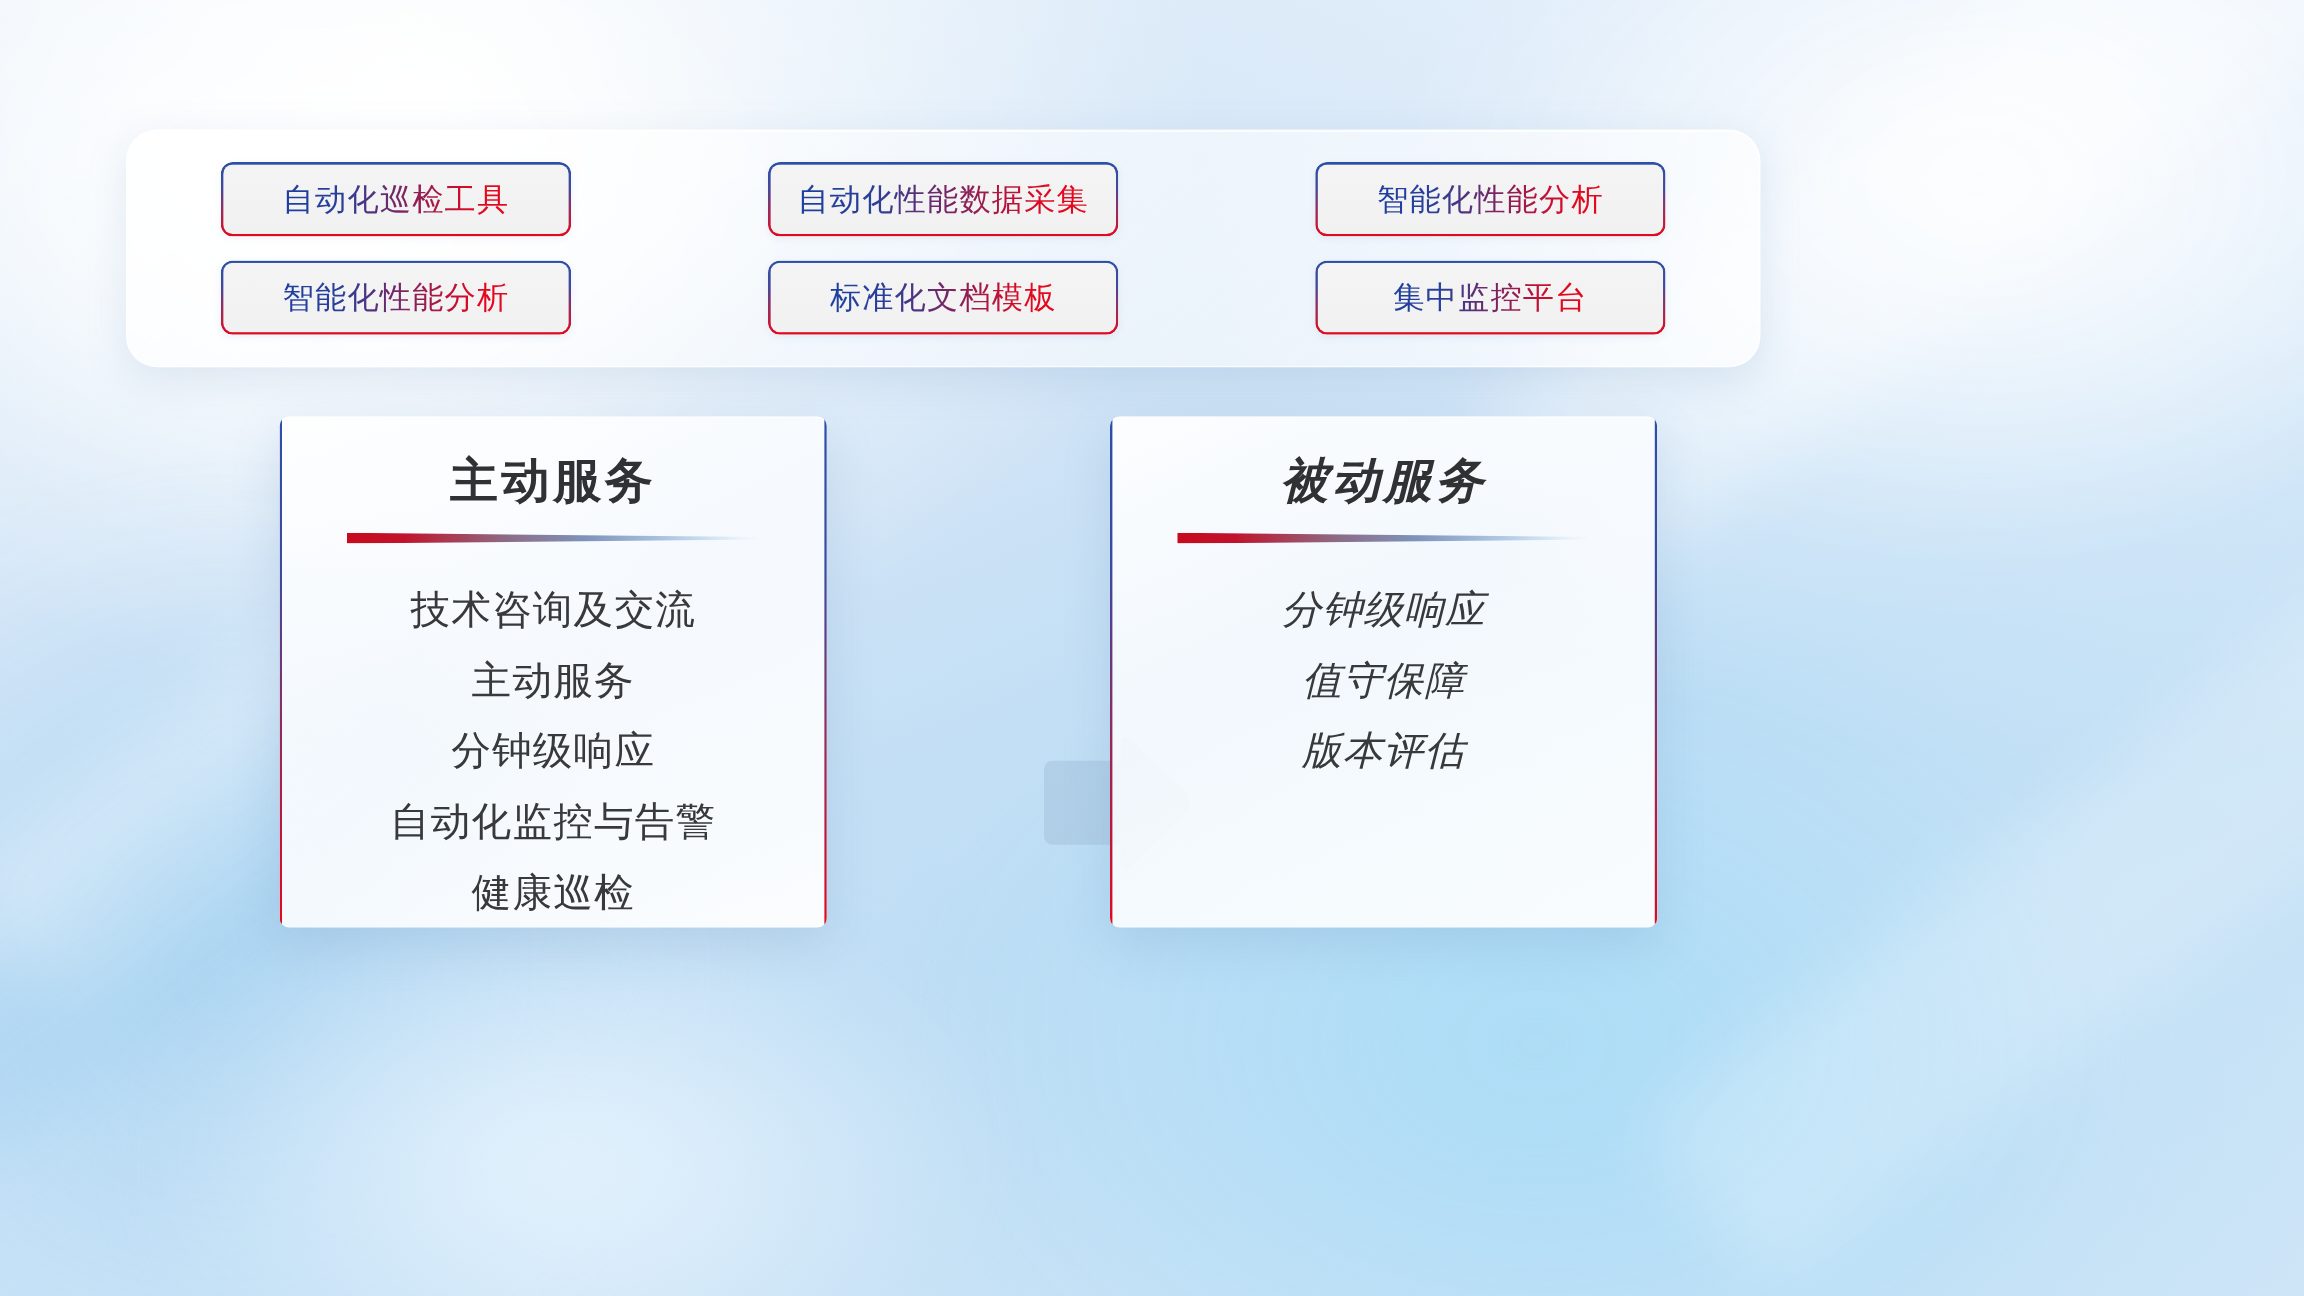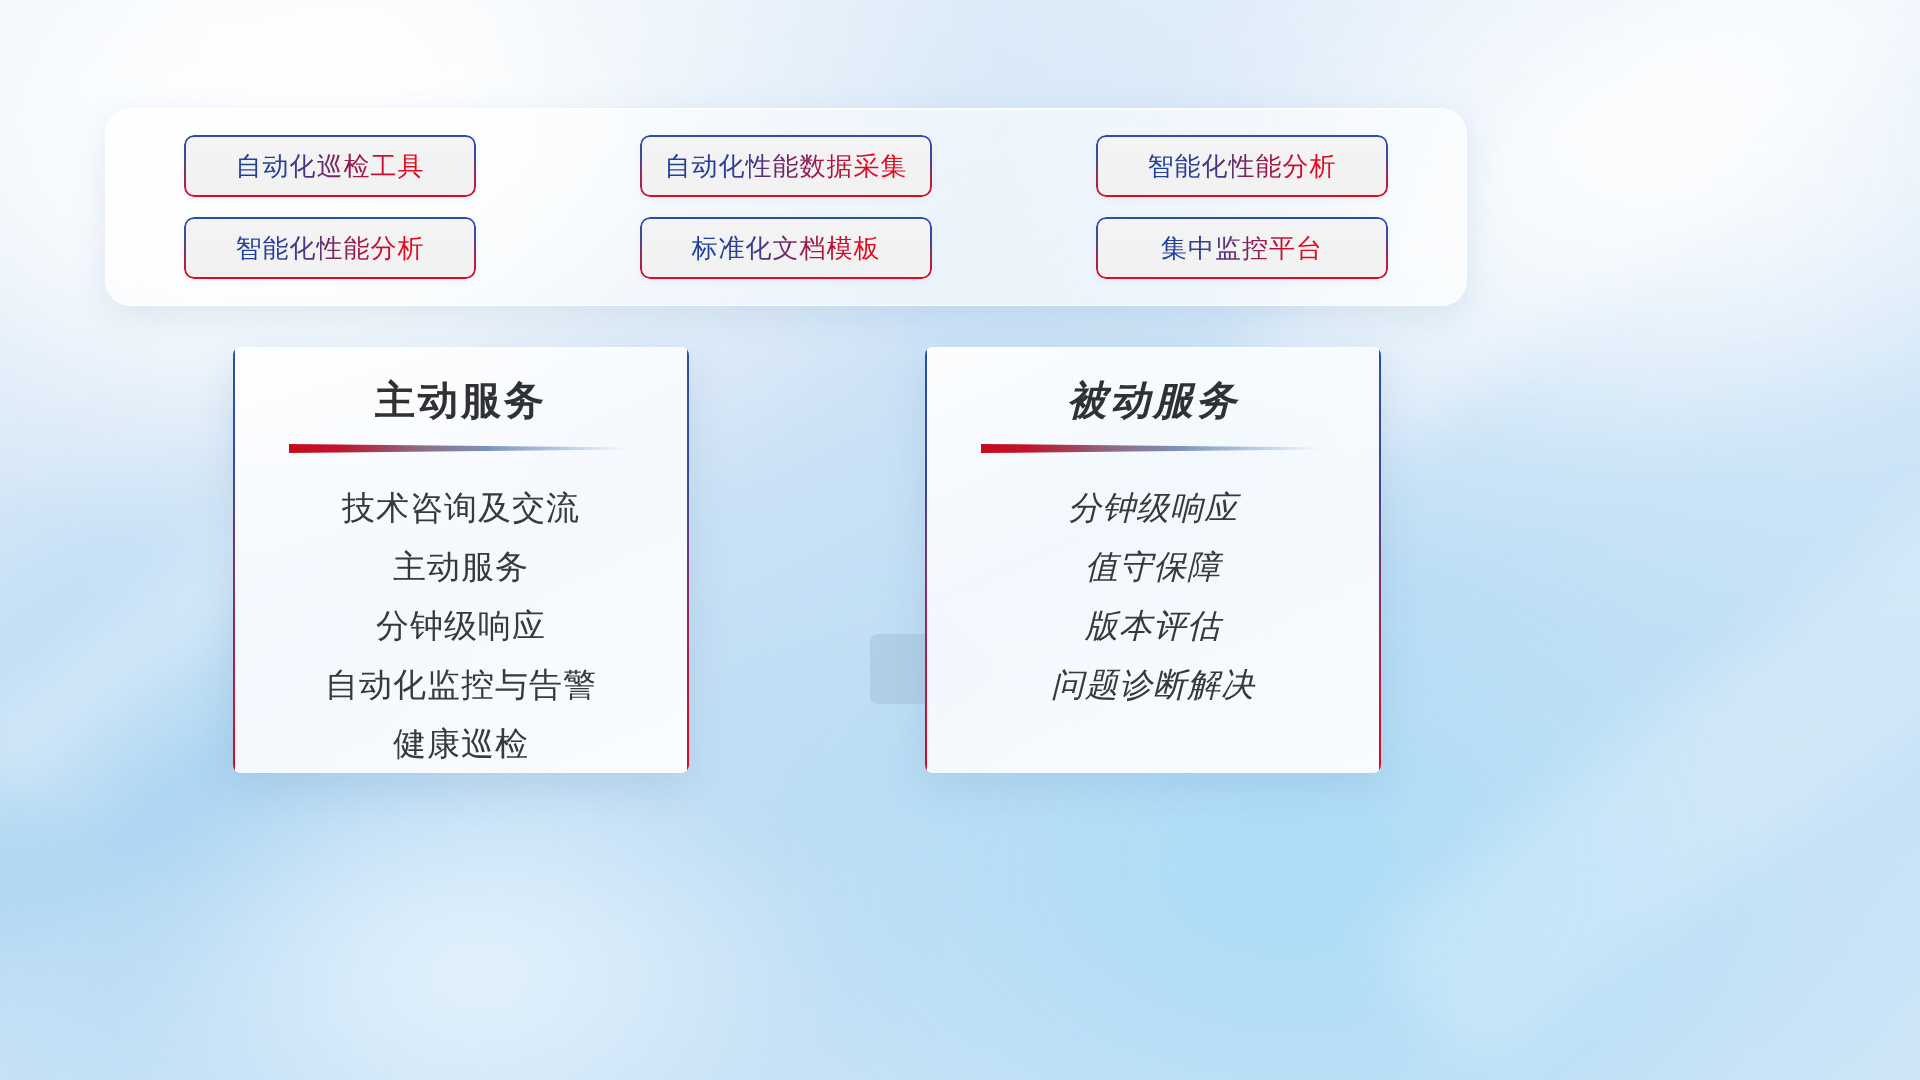--- a/index.html
+++ b/index.html
@@ -173,15 +173,14 @@
   <div class="card-edge edge-l"></div>
   <div class="card-edge edge-r"></div>
 
   <div class="card-title">被动服务</div>
   <div class="divider"></div>
 
   <div class="card-list">
     <div class="card-item">分钟级响应</div>
     <div class="card-item">值守保障</div>
     <div class="card-item">版本评估</div>
-    <div class="card-item">问题诊断解决</div>
   </div>
 </div>
 
 </body></html>

